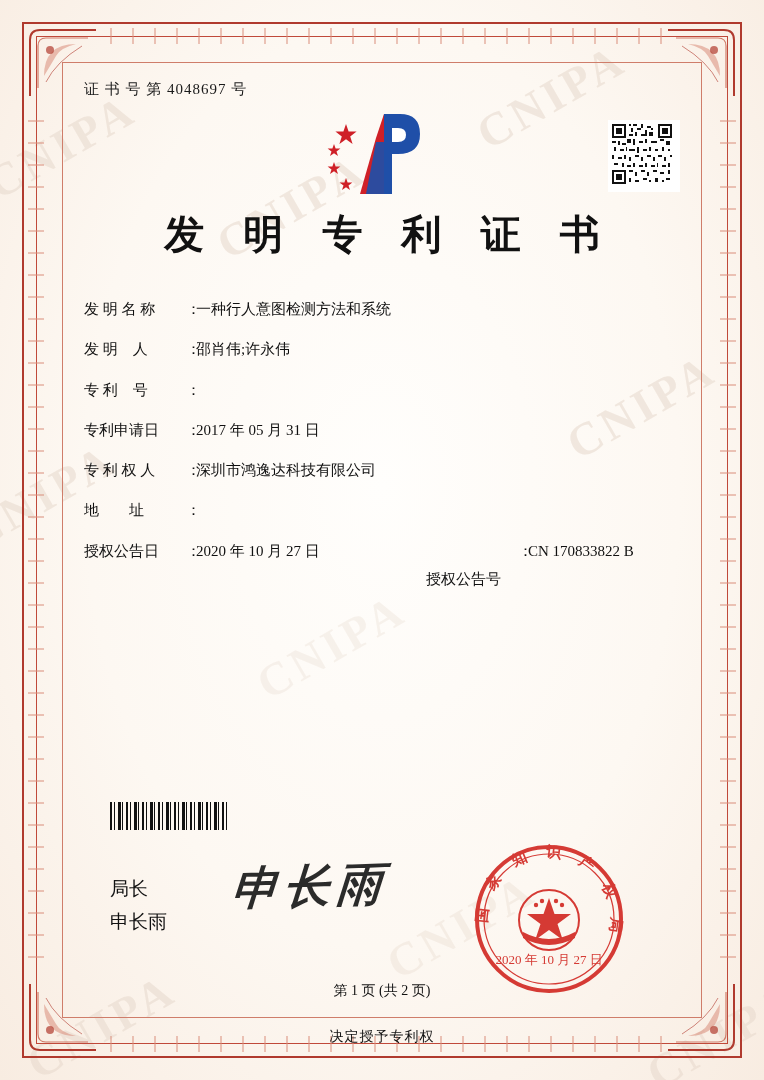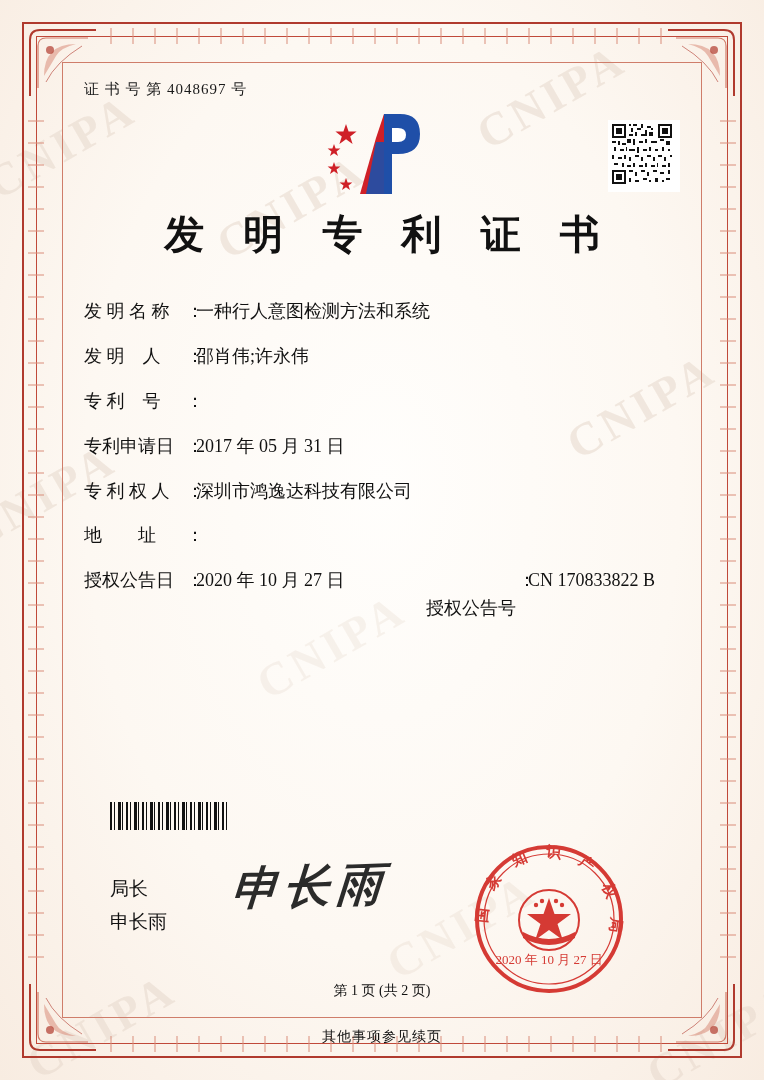--- a/index.html
+++ b/index.html
@@ -145,21 +145,21 @@
     font-size: 40px;
     font-weight: bold;
     letter-spacing: 14px;
     color: #111;
     font-family: Liberation Sans, sans-serif;
     text-indent: 14px;
   }
 
   .fields {
     margin-top: 36px;
-    font-size: 18px;
+    font-size: 15px;
     color: #111;
     line-height: 1.55;
   }
   .field-row {
     display: flex;
     align-items: flex-start;
     margin-bottom: 17px;
   }
   .field-label {
     width: 102px;
@@ -506,15 +506,15 @@
         <text font-family="'Liberation Serif', serif" font-size="15" font-weight="bold" fill="#d0211b" letter-spacing="7">
           <textPath href="#ringpath" startOffset="27%" text-anchor="middle">国 家 知 识 产 权 局</textPath>
         </text>
 
         <text x="83" y="128" text-anchor="middle" font-family="'Liberation Serif', serif" font-size="13" fill="#d0211b">2020 年 10 月 27 日</text>
       </g>
     </svg>
   </div>
 
   <div class="page-num">第 1 页 (共 2 页)</div>
-  <div class="footer-note">其他事项参见续页</div>
+  <div class="footer-note">决定授予专利权</div>
 
 </div>
 
 </body></html>

